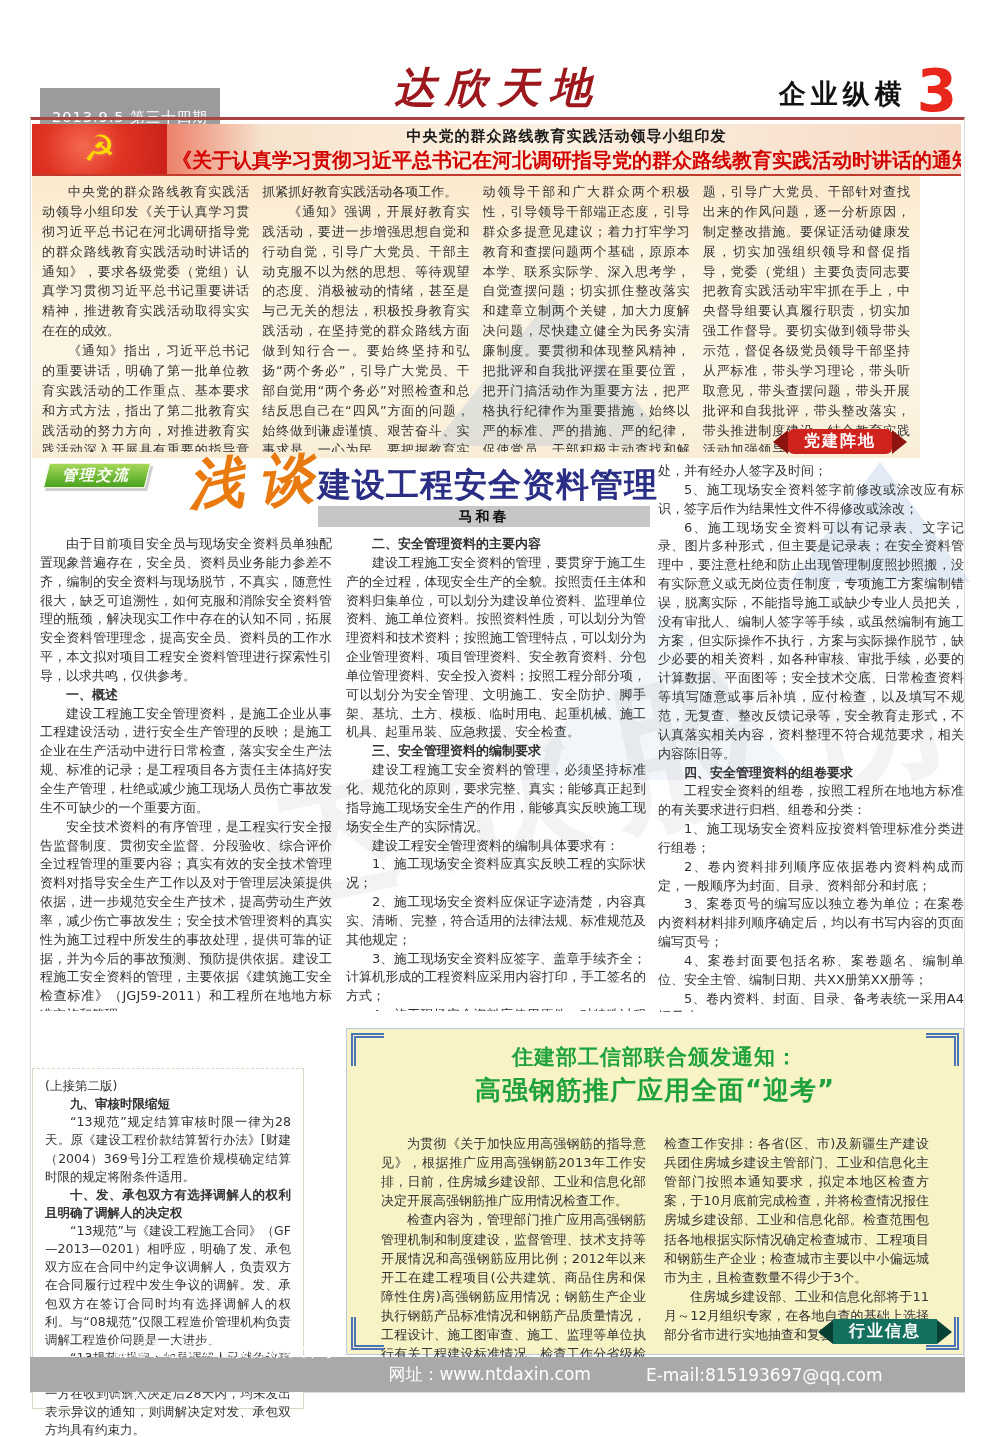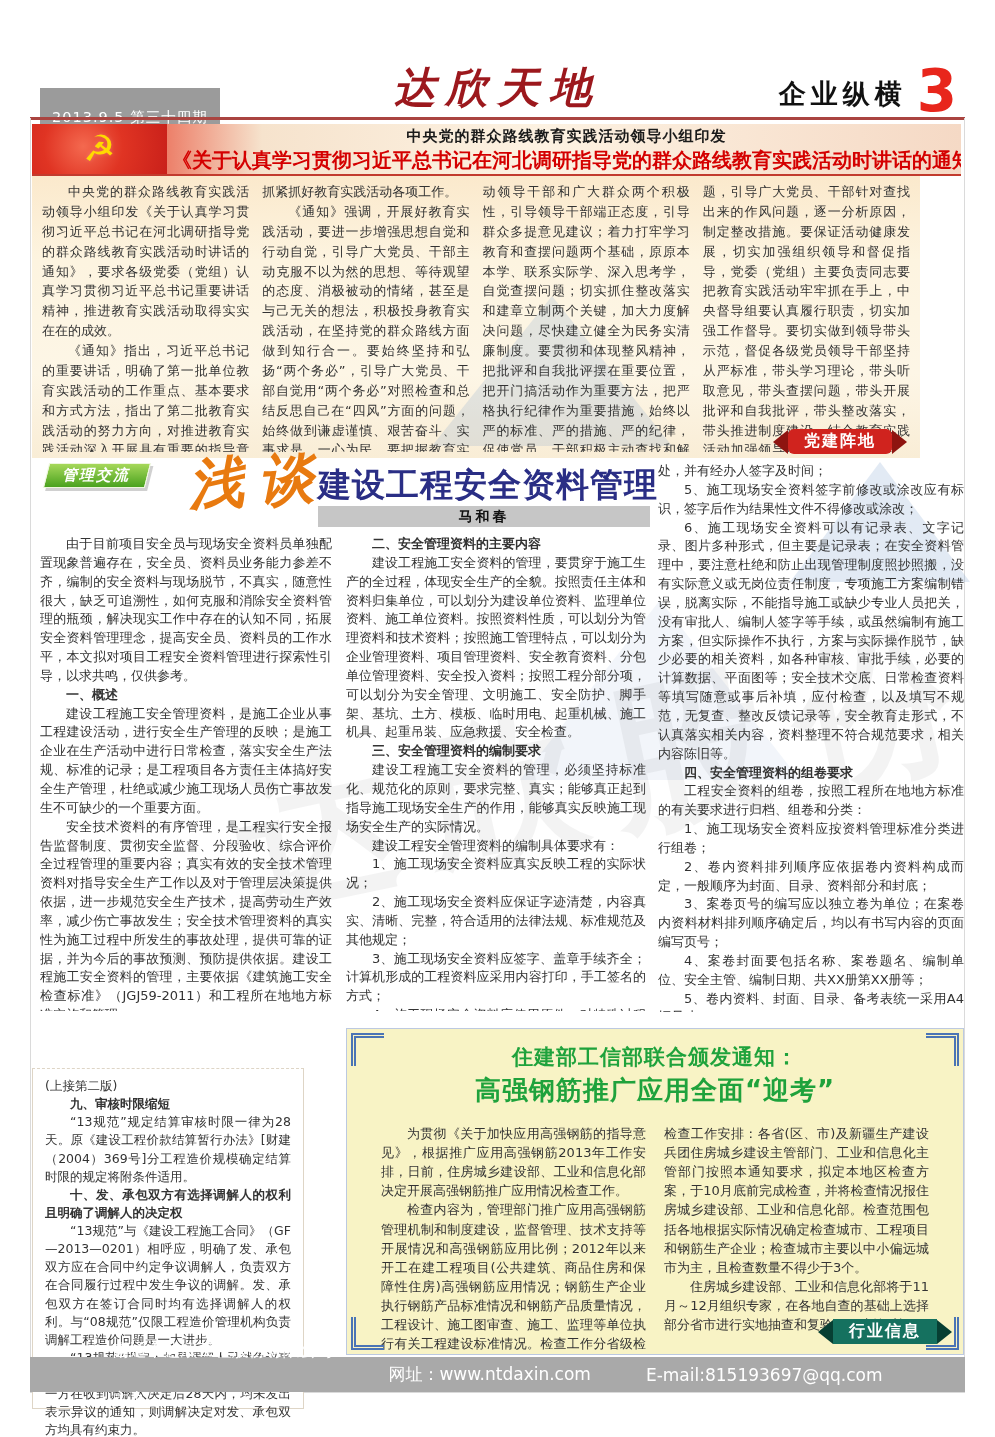--- a/index.html
+++ b/index.html
@@ -53,21 +53,21 @@
   .end-mark{text-align:right;margin-top:2px;}
   
   .notice{position:absolute;left:346px;top:1028px;width:618px;height:327px;box-sizing:border-box;background:#f8f3c5;border:1px solid #bcc9e0;padding:14px 34px 0;z-index:1;}
   .corner{position:absolute;width:28px;height:28px;z-index:3;}
   .corner.tl{left:4px;top:4px;border-left:5px double #4a74b5;border-top:5px double #4a74b5;}
   .corner.tr{right:4px;top:4px;border-right:5px double #4a74b5;border-top:5px double #4a74b5;}
   .corner.bl{left:4px;bottom:4px;border-left:5px double #4a74b5;border-bottom:5px double #4a74b5;}
   .corner.br{right:4px;bottom:4px;border-right:5px double #4a74b5;border-bottom:5px double #4a74b5;}
   .n-title1{font-size:21px;color:#1fa23c;font-weight:bold;text-align:center;letter-spacing:1px;}
   .n-title2{font-size:26px;color:#1fa23c;font-weight:bold;text-align:center;margin-top:2px;letter-spacing:1px;}
-  .n-cols{display:flex;gap:18px;margin-top:16px;justify-content:center;}
+  .n-cols{display:flex;gap:18px;margin-top:26px;justify-content:center;}
   .n-cols .ncol{flex:1;overflow:hidden;height:232px;}
   .notice .p{font-size:13px;line-height:1.47;color:#333;}
   
   .footer{position:absolute;left:30px;top:1357px;width:935px;height:35px;background:#a9a9a9;color:#fff;display:flex;align-items:center;justify-content:center;gap:55px;font-size:17px;z-index:2;}
   .footer .grp{display:flex;gap:26px;flex-direction:column;}
   
   .wm-tri{position:absolute;width:0;height:0;z-index:0;pointer-events:none;}
   .tri1{left:440px;top:300px;border-left:120px solid transparent;border-right:120px solid transparent;border-bottom:150px solid rgba(125,160,205,.20);}
   .tri2{left:790px;top:462px;border-left:90px solid transparent;border-right:90px solid transparent;border-bottom:120px solid rgba(125,160,205,.22);}
   .tri3{left:520px;top:600px;border-left:140px solid transparent;border-right:140px solid transparent;border-bottom:180px solid rgba(125,160,205,.10);}

